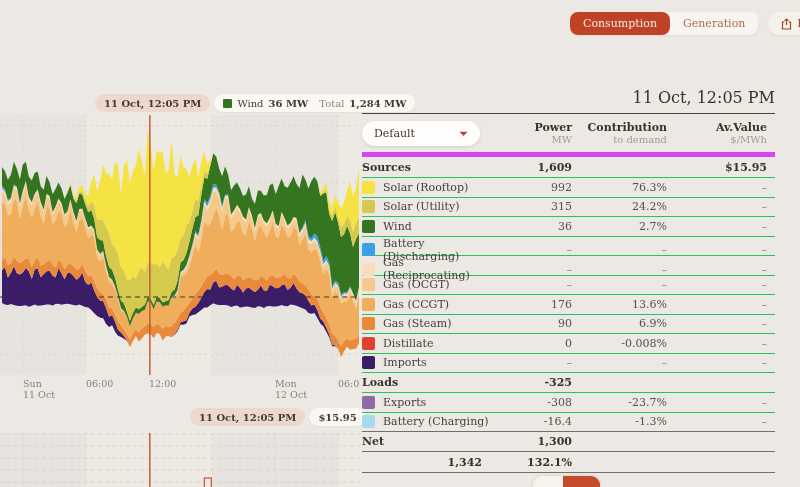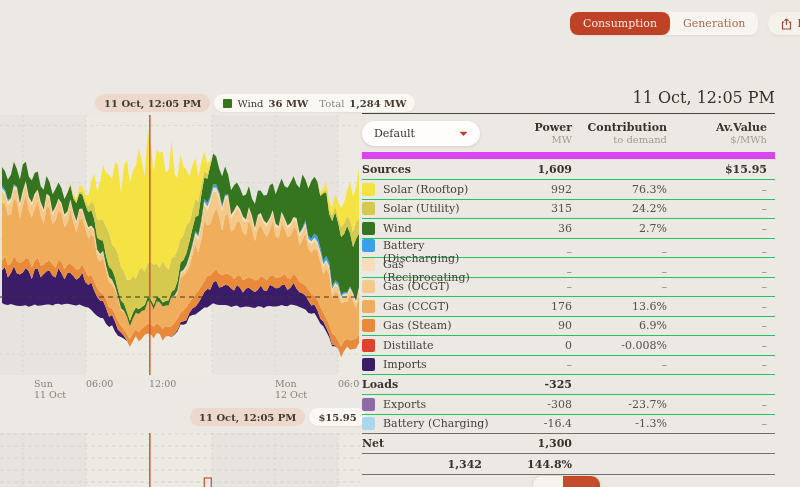--- a/index.html
+++ b/index.html
@@ -27,31 +27,31 @@
 
   
   .main-chart-wrap { position:absolute; left:0; top:115px; width:360px; height:260px; overflow:hidden; }
   .price-chart-wrap { position:absolute; left:0; top:433px; width:360px; height:54px; overflow:hidden; }
   .x-axis { position:absolute; left:0; top:378px; width:360px; height:26px; font-size:9.5px; color:#8A8179; overflow:hidden; }
   .x-axis .tick { position:absolute; top:0; line-height:11px; white-space:pre; }
 
   
   .panel { position:absolute; left:362px; top:88px; width:413px; }
   .panel-date { font-size:16px; text-align:right; color:#39322B; padding-bottom:6px; border-bottom:1px solid #4A433B; }
-  .controls { display:grid; grid-template-columns:1fr 90px 95px 100px; align-items:center; padding:7px 0 6px 0; border-bottom:7px solid #d946ef; }
+  .controls { display:grid; grid-template-columns:1fr 90px 95px 100px; align-items:center; padding:7px 0 6px 0; border-bottom:5px solid #d946ef; }
   .dropdown { width:118px; height:25px; background:#FFFDFB; border-radius:14px; box-shadow:0 1px 3px rgba(80,60,40,.15);
               display:flex; align-items:center; justify-content:space-between; padding:0 12px; font-size:11px; color:#3A342D; cursor:pointer; }
   .col-head { text-align:right; padding-right:8px; line-height:12px; }
   .col-head .t { font-size:11px; font-weight:bold; color:#39322B; }
   .col-head .u { font-size:10px; color:#A39C93; }
 
   .trow { display:grid; grid-template-columns:1fr 90px 95px 100px; align-items:center; font-size:11px; border-top:1px solid #22c55e; }
   .trow:first-child { border-top:none; }
   .trow .cell { text-align:right; padding-right:8px; color:#55504A; }
-  .trow .lbl { text-align:left; padding-right:0; display:flex; align-items:flex-start; gap:8px; color:#453F38; }
+  .trow .lbl { text-align:left; padding-right:0; display:flex; align-items:center; gap:8px; color:#453F38; }
   .trow.section, .trow.total { font-weight:bold; }
   .trow.section .cell, .trow.total .cell { color:#39322B; }
   .trow.section { height:20px; }
   .trow.item { height:19.5px; }
   .trow.total { height:21px; }
   .trow.dark-top { border-top:1px solid #756E66; }
   .trow .dash { color:#8A837B; }
   .swatch { width:13px; height:13px; border-radius:2px; flex:0 0 13px; }
   .swatch.line { height:2px; border-radius:1px; background:#D0CBC4; }
   #table-body { border-bottom:1px solid #756E66; }
@@ -122,21 +122,21 @@
         <path d="M2.0 70.7 L5.0 74.5 L7.9 84.9 L10.9 82.4 L13.9 69.2 L16.9 71.8 L19.9 88.2 L22.8 75.7 L25.8 65.9 L28.8 81.9 L31.8 87.2 L34.7 78.8 L37.7 74.5 L40.7 86.9 L43.7 94.7 L46.6 78.8 L49.6 81.0 L52.6 97.0 L55.5 91.7 L58.5 83.6 L61.5 88.1 L64.5 99.4 L67.5 96.2 L70.4 84.3 L73.4 96.9 L76.4 106.1 L79.3 94.0 L82.3 93.4 L85.3 103.7 L88.3 112.3 L91.3 110.4 L94.2 114.6 L97.2 134.5 L100.2 139.0 L103.1 135.7 L106.1 150.8 L109.1 162.0 L112.1 164.7 L115.1 171.5 L118.0 181.5 L121.0 193.3 L124.0 195.9 L127.0 202.0 L129.9 211.3 L132.9 203.6 L135.9 197.8 L138.8 198.9 L141.8 196.1 L144.8 195.0 L147.8 185.9 L150.8 187.7 L153.7 194.5 L156.7 186.2 L159.7 187.2 L162.7 191.5 L165.6 190.6 L168.6 190.5 L171.6 181.4 L174.6 180.4 L177.5 175.2 L180.5 156.7 L183.5 154.4 L186.4 149.8 L189.4 140.6 L192.4 129.3 L195.4 116.1 L198.3 119.8 L201.3 105.5 L204.3 83.8 L207.3 88.1 L210.3 81.3 L213.2 69.3 L216.2 69.4 L219.2 77.2 L222.1 90.8 L225.1 79.6 L228.1 79.5 L231.1 99.4 L234.1 95.3 L237.0 89.8 L240.0 93.9 L243.0 101.5 L246.0 104.6 L248.9 91.9 L251.9 100.6 L254.9 112.9 L257.9 99.7 L260.8 98.1 L263.8 105.4 L266.8 108.3 L269.8 103.1 L272.7 95.3 L275.7 108.8 L278.7 110.9 L281.6 96.7 L284.6 103.2 L287.6 110.6 L290.6 107.8 L293.6 102.0 L296.5 102.9 L299.5 117.5 L302.5 112.6 L305.4 105.2 L308.4 121.0 L311.4 123.6 L314.4 118.4 L317.4 121.6 L320.3 132.5 L323.3 145.4 L326.3 141.1 L329.3 147.9 L332.2 170.9 L335.2 165.6 L338.2 167.8 L341.1 179.3 L344.1 177.3 L347.1 177.4 L350.1 171.4 L353.0 178.0 L356.0 185.7 L359.0 172.0 L359.0 172.0 L356.0 186.0 L353.0 178.6 L350.1 172.5 L347.1 178.8 L344.1 178.6 L341.1 181.4 L338.2 170.5 L335.2 167.8 L332.2 173.7 L329.3 151.3 L326.3 144.9 L323.3 149.1 L320.3 136.2 L317.4 126.8 L314.4 122.6 L311.4 126.3 L308.4 123.8 L305.4 107.5 L302.5 114.0 L299.5 118.2 L296.5 103.0 L293.6 102.0 L290.6 107.8 L287.6 110.6 L284.6 103.2 L281.6 96.7 L278.7 110.9 L275.7 108.8 L272.7 95.3 L269.8 103.1 L266.8 108.3 L263.8 105.4 L260.8 98.1 L257.9 99.7 L254.9 112.9 L251.9 100.6 L248.9 91.9 L246.0 104.6 L243.0 101.5 L240.0 93.9 L237.0 89.8 L234.1 95.3 L231.1 99.7 L228.1 80.3 L225.1 80.9 L222.1 92.4 L219.2 79.2 L216.2 72.6 L213.2 72.7 L210.3 83.9 L207.3 91.3 L204.3 86.6 L201.3 107.6 L198.3 121.6 L195.4 117.7 L192.4 130.8 L189.4 141.6 L186.4 150.6 L183.5 155.2 L180.5 157.3 L177.5 175.6 L174.6 180.6 L171.6 181.5 L168.6 190.5 L165.6 190.6 L162.7 191.5 L159.7 187.2 L156.7 186.2 L153.7 194.5 L150.8 187.7 L147.8 185.9 L144.8 195.0 L141.8 196.1 L138.8 198.9 L135.9 197.8 L132.9 203.6 L129.9 211.3 L127.0 202.0 L124.0 195.9 L121.0 193.3 L118.0 181.5 L115.1 171.5 L112.1 164.7 L109.1 162.0 L106.1 150.8 L103.1 135.7 L100.2 139.0 L97.2 134.5 L94.2 114.6 L91.3 110.4 L88.3 112.3 L85.3 103.7 L82.3 93.4 L79.3 94.0 L76.4 106.1 L73.4 96.9 L70.4 84.3 L67.5 96.2 L64.5 99.4 L61.5 88.1 L58.5 83.6 L55.5 91.7 L52.6 97.0 L49.6 81.0 L46.6 78.8 L43.7 94.7 L40.7 86.9 L37.7 74.5 L34.7 78.8 L31.8 87.2 L28.8 81.9 L25.8 65.9 L22.8 75.8 L19.9 88.5 L16.9 72.4 L13.9 70.4 L10.9 83.7 L7.9 86.3 L5.0 76.8 L2.0 73.1 Z" fill="#3E9FE9"></path>
         <path d="M2.0 52.0 L5.0 56.2 L7.9 64.7 L10.9 59.7 L13.9 46.8 L16.9 54.0 L19.9 64.4 L22.8 49.5 L25.8 46.8 L28.8 61.4 L31.8 65.5 L34.7 57.9 L37.7 56.5 L40.7 71.3 L43.7 74.7 L46.6 61.0 L49.6 67.2 L52.6 79.3 L55.5 73.9 L58.5 67.4 L61.5 73.2 L64.5 83.9 L67.5 77.5 L70.4 69.9 L73.4 83.6 L76.4 88.3 L79.3 78.4 L82.3 79.4 L85.3 89.5 L88.3 97.2 L91.3 95.1 L94.2 103.7 L97.2 122.5 L100.2 125.1 L103.1 125.5 L106.1 141.2 L109.1 151.9 L112.1 154.8 L115.1 162.8 L118.0 174.9 L121.0 185.4 L124.0 188.5 L127.0 197.0 L129.9 205.8 L132.9 197.8 L135.9 192.5 L138.8 194.3 L141.8 191.9 L144.8 189.8 L147.8 181.6 L150.8 184.3 L153.7 189.9 L156.7 181.6 L159.7 183.1 L162.7 187.4 L165.6 186.1 L168.6 185.3 L171.6 176.8 L174.6 174.6 L177.5 166.0 L180.5 147.6 L183.5 144.9 L186.4 138.2 L189.4 126.8 L192.4 113.4 L195.4 101.9 L198.3 100.4 L201.3 79.9 L204.3 62.6 L207.3 63.8 L210.3 51.0 L213.2 38.4 L216.2 41.5 L219.2 53.8 L222.1 61.2 L225.1 51.6 L228.1 59.6 L231.1 75.3 L234.1 70.2 L237.0 67.6 L240.0 73.3 L243.0 81.0 L246.0 79.6 L248.9 71.2 L251.9 83.5 L254.9 89.1 L257.9 75.6 L260.8 75.8 L263.8 80.6 L266.8 80.0 L269.8 70.2 L272.7 68.4 L275.7 79.3 L278.7 71.0 L281.6 63.5 L284.6 71.3 L287.6 72.7 L290.6 67.4 L293.6 61.3 L296.5 69.0 L299.5 73.0 L302.5 59.6 L305.4 64.5 L308.4 73.4 L311.4 65.9 L314.4 61.8 L317.4 66.6 L320.3 81.0 L323.3 78.6 L326.3 77.3 L329.3 99.3 L332.2 106.1 L335.2 96.9 L338.2 108.1 L341.1 121.9 L344.1 119.0 L347.1 110.7 L350.1 118.2 L353.0 132.1 L356.0 124.1 L359.0 118.6 L359.0 172.0 L356.0 185.7 L353.0 178.0 L350.1 171.4 L347.1 177.4 L344.1 177.3 L341.1 179.3 L338.2 167.8 L335.2 165.6 L332.2 170.9 L329.3 147.9 L326.3 141.1 L323.3 145.4 L320.3 132.5 L317.4 121.6 L314.4 118.4 L311.4 123.6 L308.4 121.0 L305.4 105.2 L302.5 112.6 L299.5 117.5 L296.5 102.9 L293.6 102.0 L290.6 107.8 L287.6 110.6 L284.6 103.2 L281.6 96.7 L278.7 110.9 L275.7 108.8 L272.7 95.3 L269.8 103.1 L266.8 108.3 L263.8 105.4 L260.8 98.1 L257.9 99.7 L254.9 112.9 L251.9 100.6 L248.9 91.9 L246.0 104.6 L243.0 101.5 L240.0 93.9 L237.0 89.8 L234.1 95.3 L231.1 99.4 L228.1 79.5 L225.1 79.6 L222.1 90.8 L219.2 77.2 L216.2 69.4 L213.2 69.3 L210.3 81.3 L207.3 88.1 L204.3 83.8 L201.3 105.5 L198.3 119.8 L195.4 116.1 L192.4 129.3 L189.4 140.6 L186.4 149.8 L183.5 154.4 L180.5 156.7 L177.5 175.2 L174.6 180.4 L171.6 181.4 L168.6 190.5 L165.6 190.6 L162.7 191.5 L159.7 187.2 L156.7 186.2 L153.7 194.5 L150.8 187.7 L147.8 185.9 L144.8 195.0 L141.8 196.1 L138.8 198.9 L135.9 197.8 L132.9 203.6 L129.9 211.3 L127.0 202.0 L124.0 195.9 L121.0 193.3 L118.0 181.5 L115.1 171.5 L112.1 164.7 L109.1 162.0 L106.1 150.8 L103.1 135.7 L100.2 139.0 L97.2 134.5 L94.2 114.6 L91.3 110.4 L88.3 112.3 L85.3 103.7 L82.3 93.4 L79.3 94.0 L76.4 106.1 L73.4 96.9 L70.4 84.3 L67.5 96.2 L64.5 99.4 L61.5 88.1 L58.5 83.6 L55.5 91.7 L52.6 97.0 L49.6 81.0 L46.6 78.8 L43.7 94.7 L40.7 86.9 L37.7 74.5 L34.7 78.8 L31.8 87.2 L28.8 81.9 L25.8 65.9 L22.8 75.7 L19.9 88.2 L16.9 71.8 L13.9 69.2 L10.9 82.4 L7.9 84.9 L5.0 74.5 L2.0 70.7 Z" fill="#35751F"></path>
         <path d="M2.0 52.0 L5.0 56.2 L7.9 64.7 L10.9 59.7 L13.9 46.8 L16.9 54.0 L19.9 64.4 L22.8 49.5 L25.8 46.8 L28.8 61.4 L31.8 65.5 L34.7 57.9 L37.7 56.5 L40.7 71.3 L43.7 74.7 L46.6 61.0 L49.6 67.2 L52.6 79.3 L55.5 73.9 L58.5 67.4 L61.5 73.2 L64.5 83.9 L67.5 77.2 L70.4 69.0 L73.4 82.1 L76.4 86.3 L79.3 76.4 L82.3 76.8 L85.3 85.5 L88.3 91.4 L91.3 86.4 L94.2 89.6 L97.2 104.7 L100.2 104.5 L103.1 105.0 L106.1 111.8 L109.1 118.2 L112.1 129.7 L115.1 132.4 L118.0 139.0 L121.0 152.3 L124.0 156.2 L127.0 164.7 L129.9 165.3 L132.9 160.9 L135.9 164.0 L138.8 155.4 L141.8 152.5 L144.8 156.8 L147.8 147.4 L150.8 148.1 L153.7 149.5 L156.7 149.0 L159.7 152.8 L162.7 146.1 L165.6 151.1 L168.6 155.2 L171.6 142.9 L174.6 141.5 L177.5 134.8 L180.5 124.0 L183.5 119.9 L186.4 110.1 L189.4 107.5 L192.4 96.0 L195.4 84.0 L198.3 86.5 L201.3 69.7 L204.3 56.0 L207.3 58.8 L210.3 49.1 L213.2 38.4 L216.2 41.5 L219.2 53.8 L222.1 61.2 L225.1 51.6 L228.1 59.6 L231.1 75.3 L234.1 70.2 L237.0 67.6 L240.0 73.3 L243.0 81.0 L246.0 79.6 L248.9 71.2 L251.9 83.5 L254.9 89.1 L257.9 75.6 L260.8 75.8 L263.8 80.6 L266.8 80.0 L269.8 70.2 L272.7 68.4 L275.7 79.3 L278.7 71.0 L281.6 63.5 L284.6 71.3 L287.6 72.7 L290.6 67.4 L293.6 61.3 L296.5 69.0 L299.5 73.0 L302.5 59.6 L305.4 64.5 L308.4 73.4 L311.4 65.9 L314.4 61.8 L317.4 66.5 L320.3 79.8 L323.3 76.7 L326.3 74.4 L329.3 95.4 L332.2 100.5 L335.2 91.1 L338.2 102.4 L341.1 112.2 L344.1 108.6 L347.1 101.0 L350.1 105.3 L353.0 117.1 L356.0 107.4 L359.0 103.3 L359.0 118.6 L356.0 124.1 L353.0 132.1 L350.1 118.2 L347.1 110.7 L344.1 119.0 L341.1 121.9 L338.2 108.1 L335.2 96.9 L332.2 106.1 L329.3 99.3 L326.3 77.3 L323.3 78.6 L320.3 81.0 L317.4 66.6 L314.4 61.8 L311.4 65.9 L308.4 73.4 L305.4 64.5 L302.5 59.6 L299.5 73.0 L296.5 69.0 L293.6 61.3 L290.6 67.4 L287.6 72.7 L284.6 71.3 L281.6 63.5 L278.7 71.0 L275.7 79.3 L272.7 68.4 L269.8 70.2 L266.8 80.0 L263.8 80.6 L260.8 75.8 L257.9 75.6 L254.9 89.1 L251.9 83.5 L248.9 71.2 L246.0 79.6 L243.0 81.0 L240.0 73.3 L237.0 67.6 L234.1 70.2 L231.1 75.3 L228.1 59.6 L225.1 51.6 L222.1 61.2 L219.2 53.8 L216.2 41.5 L213.2 38.4 L210.3 51.0 L207.3 63.8 L204.3 62.6 L201.3 79.9 L198.3 100.4 L195.4 101.9 L192.4 113.4 L189.4 126.8 L186.4 138.2 L183.5 144.9 L180.5 147.6 L177.5 166.0 L174.6 174.6 L171.6 176.8 L168.6 185.3 L165.6 186.1 L162.7 187.4 L159.7 183.1 L156.7 181.6 L153.7 189.9 L150.8 184.3 L147.8 181.6 L144.8 189.8 L141.8 191.9 L138.8 194.3 L135.9 192.5 L132.9 197.8 L129.9 205.8 L127.0 197.0 L124.0 188.5 L121.0 185.4 L118.0 174.9 L115.1 162.8 L112.1 154.8 L109.1 151.9 L106.1 141.2 L103.1 125.5 L100.2 125.1 L97.2 122.5 L94.2 103.7 L91.3 95.1 L88.3 97.2 L85.3 89.5 L82.3 79.4 L79.3 78.4 L76.4 88.3 L73.4 83.6 L70.4 69.9 L67.5 77.5 L64.5 83.9 L61.5 73.2 L58.5 67.4 L55.5 73.9 L52.6 79.3 L49.6 67.2 L46.6 61.0 L43.7 74.7 L40.7 71.3 L37.7 56.5 L34.7 57.9 L31.8 65.5 L28.8 61.4 L25.8 46.8 L22.8 49.5 L19.9 64.4 L16.9 54.0 L13.9 46.8 L10.9 59.7 L7.9 64.7 L5.0 56.2 L2.0 52.0 Z" fill="#D5C94E"></path>
         <path d="M2.0 52.0 L5.0 56.2 L7.9 64.7 L10.9 59.7 L13.9 46.8 L16.9 54.0 L19.9 64.4 L22.8 49.5 L25.8 46.8 L28.8 61.4 L31.8 65.5 L34.7 57.9 L37.7 56.5 L40.7 71.3 L43.7 74.7 L46.6 61.0 L49.6 67.2 L52.6 79.3 L55.5 73.9 L58.5 67.4 L61.5 73.2 L64.5 83.9 L67.5 76.4 L70.4 66.9 L73.4 79.5 L76.4 83.1 L79.3 71.3 L82.3 70.8 L85.3 78.9 L88.3 80.5 L91.3 66.2 L94.2 58.8 L97.2 76.5 L100.2 65.8 L103.1 49.9 L106.1 57.9 L109.1 59.6 L112.1 63.7 L115.1 47.2 L118.0 50.0 L121.0 79.0 L124.0 50.3 L127.0 44.9 L129.9 68.2 L132.9 55.5 L135.9 50.7 L138.8 33.2 L141.8 46.6 L144.8 60.9 L147.8 14.8 L150.8 31.6 L153.7 56.0 L156.7 35.2 L159.7 37.9 L162.7 36.2 L165.6 57.3 L168.6 55.6 L171.6 25.1 L174.6 59.1 L177.5 62.7 L180.5 40.3 L183.5 51.8 L186.4 54.4 L189.4 61.8 L192.4 50.6 L195.4 43.0 L198.3 62.1 L201.3 46.9 L204.3 36.5 L207.3 49.1 L210.3 45.5 L213.2 38.4 L216.2 41.5 L219.2 53.8 L222.1 61.2 L225.1 51.6 L228.1 59.6 L231.1 75.3 L234.1 70.2 L237.0 67.6 L240.0 73.3 L243.0 81.0 L246.0 79.6 L248.9 71.2 L251.9 83.5 L254.9 89.1 L257.9 75.6 L260.8 75.8 L263.8 80.6 L266.8 80.0 L269.8 70.2 L272.7 68.4 L275.7 79.3 L278.7 71.0 L281.6 63.5 L284.6 71.3 L287.6 72.7 L290.6 67.4 L293.6 61.3 L296.5 69.0 L299.5 73.0 L302.5 59.6 L305.4 64.5 L308.4 73.4 L311.4 65.9 L314.4 61.8 L317.4 66.3 L320.3 77.6 L323.3 73.3 L326.3 67.6 L329.3 86.6 L332.2 92.2 L335.2 79.1 L338.2 87.3 L341.1 93.1 L344.1 87.4 L347.1 75.5 L350.1 67.2 L353.0 81.6 L356.0 73.0 L359.0 52.4 L359.0 103.3 L356.0 107.4 L353.0 117.1 L350.1 105.3 L347.1 101.0 L344.1 108.6 L341.1 112.2 L338.2 102.4 L335.2 91.1 L332.2 100.5 L329.3 95.4 L326.3 74.4 L323.3 76.7 L320.3 79.8 L317.4 66.5 L314.4 61.8 L311.4 65.9 L308.4 73.4 L305.4 64.5 L302.5 59.6 L299.5 73.0 L296.5 69.0 L293.6 61.3 L290.6 67.4 L287.6 72.7 L284.6 71.3 L281.6 63.5 L278.7 71.0 L275.7 79.3 L272.7 68.4 L269.8 70.2 L266.8 80.0 L263.8 80.6 L260.8 75.8 L257.9 75.6 L254.9 89.1 L251.9 83.5 L248.9 71.2 L246.0 79.6 L243.0 81.0 L240.0 73.3 L237.0 67.6 L234.1 70.2 L231.1 75.3 L228.1 59.6 L225.1 51.6 L222.1 61.2 L219.2 53.8 L216.2 41.5 L213.2 38.4 L210.3 49.1 L207.3 58.8 L204.3 56.0 L201.3 69.7 L198.3 86.5 L195.4 84.0 L192.4 96.0 L189.4 107.5 L186.4 110.1 L183.5 119.9 L180.5 124.0 L177.5 134.8 L174.6 141.5 L171.6 142.9 L168.6 155.2 L165.6 151.1 L162.7 146.1 L159.7 152.8 L156.7 149.0 L153.7 149.5 L150.8 148.1 L147.8 147.4 L144.8 156.8 L141.8 152.5 L138.8 155.4 L135.9 164.0 L132.9 160.9 L129.9 165.3 L127.0 164.7 L124.0 156.2 L121.0 152.3 L118.0 139.0 L115.1 132.4 L112.1 129.7 L109.1 118.2 L106.1 111.8 L103.1 105.0 L100.2 104.5 L97.2 104.7 L94.2 89.6 L91.3 86.4 L88.3 91.4 L85.3 85.5 L82.3 76.8 L79.3 76.4 L76.4 86.3 L73.4 82.1 L70.4 69.0 L67.5 77.2 L64.5 83.9 L61.5 73.2 L58.5 67.4 L55.5 73.9 L52.6 79.3 L49.6 67.2 L46.6 61.0 L43.7 74.7 L40.7 71.3 L37.7 56.5 L34.7 57.9 L31.8 65.5 L28.8 61.4 L25.8 46.8 L22.8 49.5 L19.9 64.4 L16.9 54.0 L13.9 46.8 L10.9 59.7 L7.9 64.7 L5.0 56.2 L2.0 52.0 Z" fill="#F5E344"></path>
         <line x1="0" y1="182" x2="360" y2="182" stroke="#3A352F" stroke-width="1.2" stroke-dasharray="5 4"></line>
         <line x1="149.8715" y1="0" x2="149.8715" y2="260" stroke="#C05532" stroke-width="1.4"></line>
       </svg>
   </div>
 
   <div class="x-axis" id="x-axis">
-      <span class="tick" style="left: 34px;">Sun
+      <span class="tick" style="left: 23px;">Sun
 11 Oct</span>
       <span class="tick" style="left: 86px;">06:00</span>
       <span class="tick" style="left: 149px;">12:00</span>
       <span class="tick" style="left: 207px; margin-top: 28px;">18:00</span>
       <span class="tick" style="left: 275px;">Mon
 12 Oct</span>
       <span class="tick" style="left: 338px;">06:00</span>
     </div>
 
   <div class="tooltip-row" style="left:190px; top:408px;">
@@ -323,21 +323,21 @@
         <div class="trow section dark-top">
           <div class="cell lbl">
             <span>Net</span>
           </div>
           <div class="cell">1,300</div>
           <div class="cell"></div>
           <div class="cell"></div>
         </div>
         <div class="trow total dark-top">
           <div class="cell">1,342</div>
-          <div class="cell">144.8%</div>
+          <div class="cell">132.1%</div>
           <div class="cell"></div>
         </div>
       </div>
   </div>
 
   <div class="footer-toggle">
     <div class="half-a"></div>
     <div class="half-b"></div>
   </div>
 

